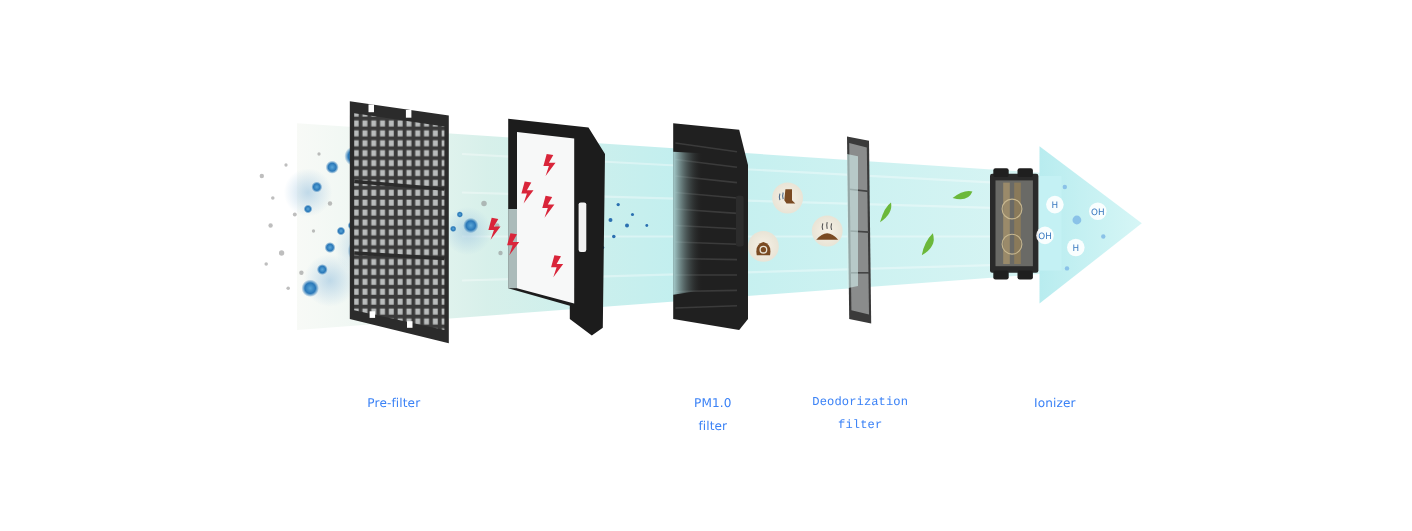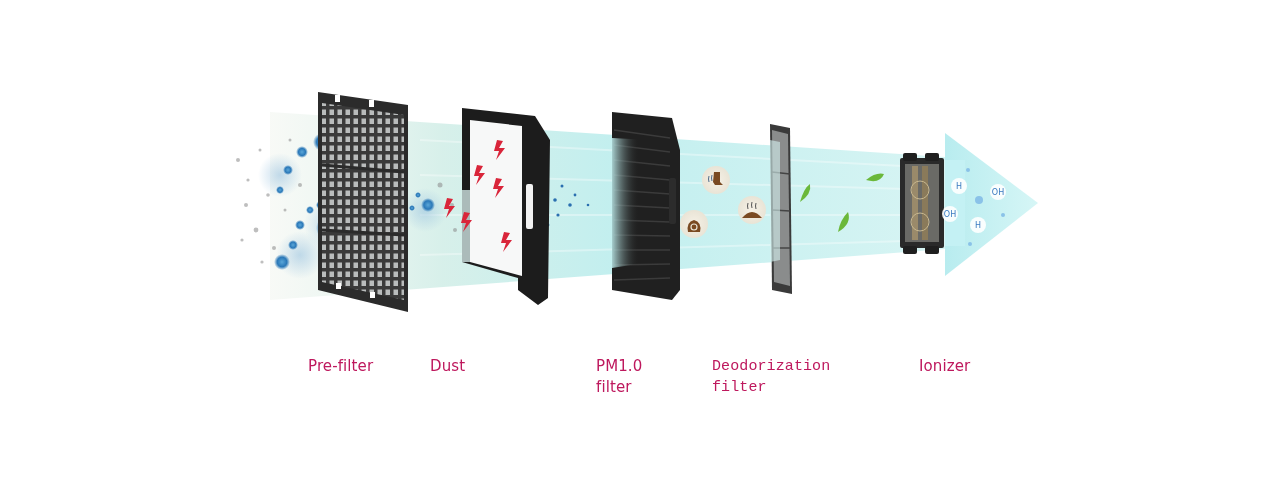--- a/index.html
+++ b/index.html
@@ -1,18 +1,18 @@
 <!DOCTYPE html>
 <html><head>
 <meta charset="utf-8">
 <style>
   html, body { margin: 0; padding: 0; background: #ffffff; }
   body { width: 1284px; height: 483px; position: relative; overflow: hidden; font-family: "DejaVu Sans", sans-serif; }
   .stage { position: absolute; left: 0; top: 0; width: 1284px; height: 483px; }
-  .label { position: absolute; color: #be185d; font-size: 15px; line-height: 21px; letter-spacing: 0.1px; }
+  .label { position: absolute; text-align: center; color: #3b82f6; font-size: 11px; line-height: 21px; letter-spacing: 0.1px; }
   .label span { display: block; }
 </style>
 </head>
 <body>
 
 <div class="stage">
   <svg width="1284" height="483" viewBox="0 0 1284 483" xmlns="http://www.w3.org/2000/svg">
     <defs>
       <linearGradient id="beamGrad" x1="0" y1="0" x2="1" y2="0">
         <stop offset="0" stop-color="#f4f7f2" stop-opacity="0.7"></stop>
@@ -216,21 +216,20 @@
         <text x="978" y="228">H</text>
       </g>
     </g>
   </svg>
 
   
   <div class="label" style="left:308px; top:356px; width:100px;">
     <span>Pre-filter</span>
   </div>
   <div class="label" style="left:430px; top:356px; width:140px;">
-    <span>Dust</span>
   </div>
   <div class="label" style="left:596px; top:356px; width:104px;">
     <span>PM1.0</span>
     <span>filter</span>
   </div>
   <div class="label" style="left:712px; top:356px; width:140px;font-family:Liberation Mono, monospace;">
     <span>Deodorization</span>
     <span>filter</span>
   </div>
   <div class="label" style="left:919px; top:356px; width:80px;">

